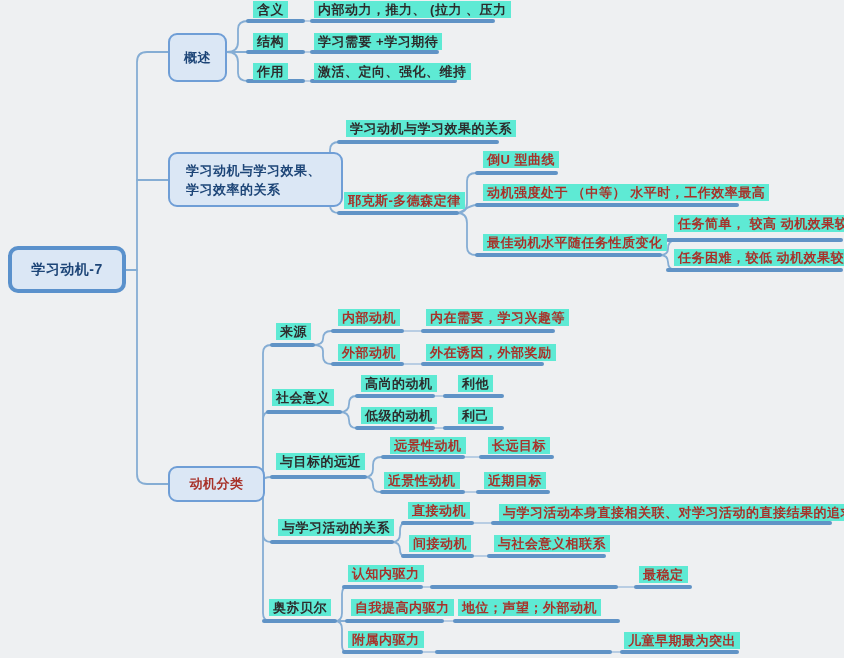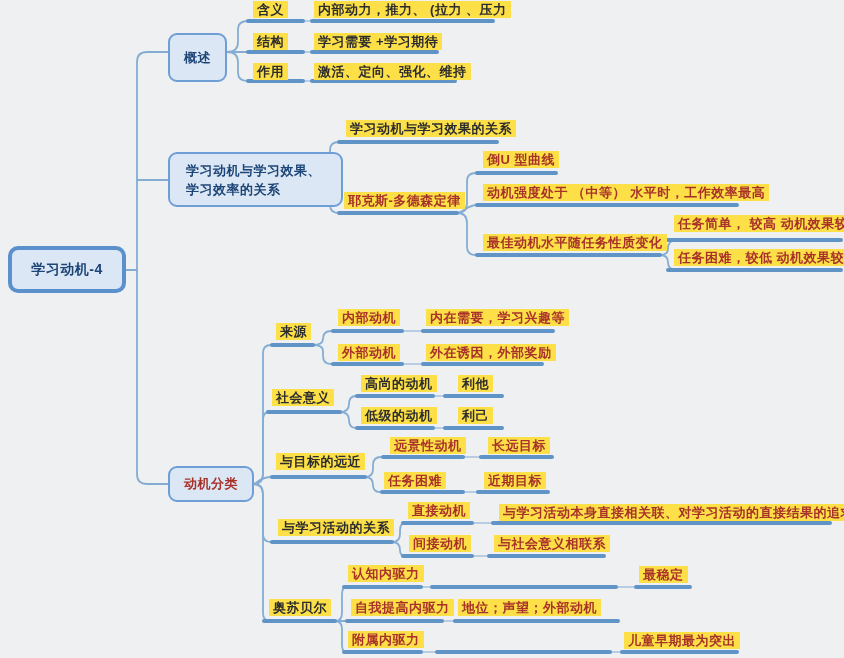--- a/index.html
+++ b/index.html
@@ -9,21 +9,21 @@
   }
   .canvas{
     position:relative;width:844px;height:658px;
     background:#eef0f2;overflow:hidden;
   }
   .wires{position:absolute;left:0;top:0;}
   .lbl{
     position:absolute;
     font-size:13px;font-weight:700;line-height:15px;
     white-space:nowrap;
-    background:#fde047;
+    background:#5eead4;
     padding:1px 4px;
     letter-spacing:0.5px;
   }
   .lbl.b{color:#2d2d2d;}
   .lbl.r{color:#a8322a;}
   .box{
     position:absolute;
     background:#dbe7f5;
     border:2px solid #6f9ed6;
     border-radius:9px;
@@ -155,30 +155,30 @@
       <line x1="432" y1="587" x2="616" y2="587"></line>
       <line x1="636" y1="587" x2="690" y2="587"></line>
       <line x1="347" y1="621" x2="442" y2="621"></line>
       <line x1="455" y1="621" x2="618" y2="621"></line>
       <line x1="344" y1="652" x2="421" y2="652"></line>
       <line x1="437" y1="652" x2="610" y2="652"></line>
       <line x1="622" y1="652" x2="737" y2="652"></line>
     </g>
   </svg>
 
-  <div class="box root" style="left:8px;top:246px;width:118px;height:47px;">学习动机-4</div>
+  <div class="box root" style="left:8px;top:246px;width:118px;height:47px;">学习动机-7</div>
 
   <div class="box" style="left:168px;top:33px;width:59px;height:49px;">概述</div>
 
   <div class="box twolines" style="left:168px;top:152px;width:175px;height:55px;">
     <span>学习动机与学习效果、</span>
     <span>学习效率的关系</span>
   </div>
 
-  <div class="box red" style="left:168px;top:466px;width:86px;height:36px;">动机分类</div>
+  <div class="box red" style="left:168px;top:466px;width:97px;height:36px;">动机分类</div>
 
   <div class="lbl b" style="left:253px;top:1px;">含义</div>
   <div class="lbl b" style="left:314px;top:1px;">内部动力，推力、 (拉力 、压力</div>
   <div class="lbl b" style="left:253px;top:33px;">结构</div>
   <div class="lbl b" style="left:314px;top:33px;">学习需要 +学习期待</div>
   <div class="lbl b" style="left:253px;top:63px;">作用</div>
   <div class="lbl b" style="left:314px;top:63px;">激活、定向、强化、维持</div>
 
   <div class="lbl b" style="left:346px;top:120px;">学习动机与学习效果的关系</div>
   <div class="lbl r" style="left:344px;top:192px;">耶克斯-多德森定律</div>
@@ -196,21 +196,21 @@
 
   <div class="lbl b" style="left:272px;top:389px;">社会意义</div>
   <div class="lbl b" style="left:361px;top:375px;">高尚的动机</div>
   <div class="lbl b" style="left:458px;top:375px;">利他</div>
   <div class="lbl b" style="left:361px;top:407px;">低级的动机</div>
   <div class="lbl b" style="left:458px;top:407px;">利己</div>
 
   <div class="lbl b" style="left:276px;top:453px;">与目标的远近</div>
   <div class="lbl r" style="left:390px;top:437px;">远景性动机</div>
   <div class="lbl r" style="left:488px;top:437px;">长远目标</div>
-  <div class="lbl r" style="left:384px;top:472px;">任务困难</div>
+  <div class="lbl r" style="left:384px;top:472px;">近景性动机</div>
   <div class="lbl r" style="left:484px;top:472px;">近期目标</div>
 
   <div class="lbl b" style="left:278px;top:519px;">与学习活动的关系</div>
   <div class="lbl r" style="left:408px;top:502px;">直接动机</div>
   <div class="lbl r" style="left:499px;top:504px;">与学习活动本身直接相关联、对学习活动的直接结果的追求</div>
   <div class="lbl r" style="left:409px;top:535px;">间接动机</div>
   <div class="lbl r" style="left:494px;top:535px;">与社会意义相联系</div>
 
   <div class="lbl b" style="left:269px;top:599px;">奥苏贝尔</div>
   <div class="lbl r" style="left:348px;top:565px;">认知内驱力</div>

